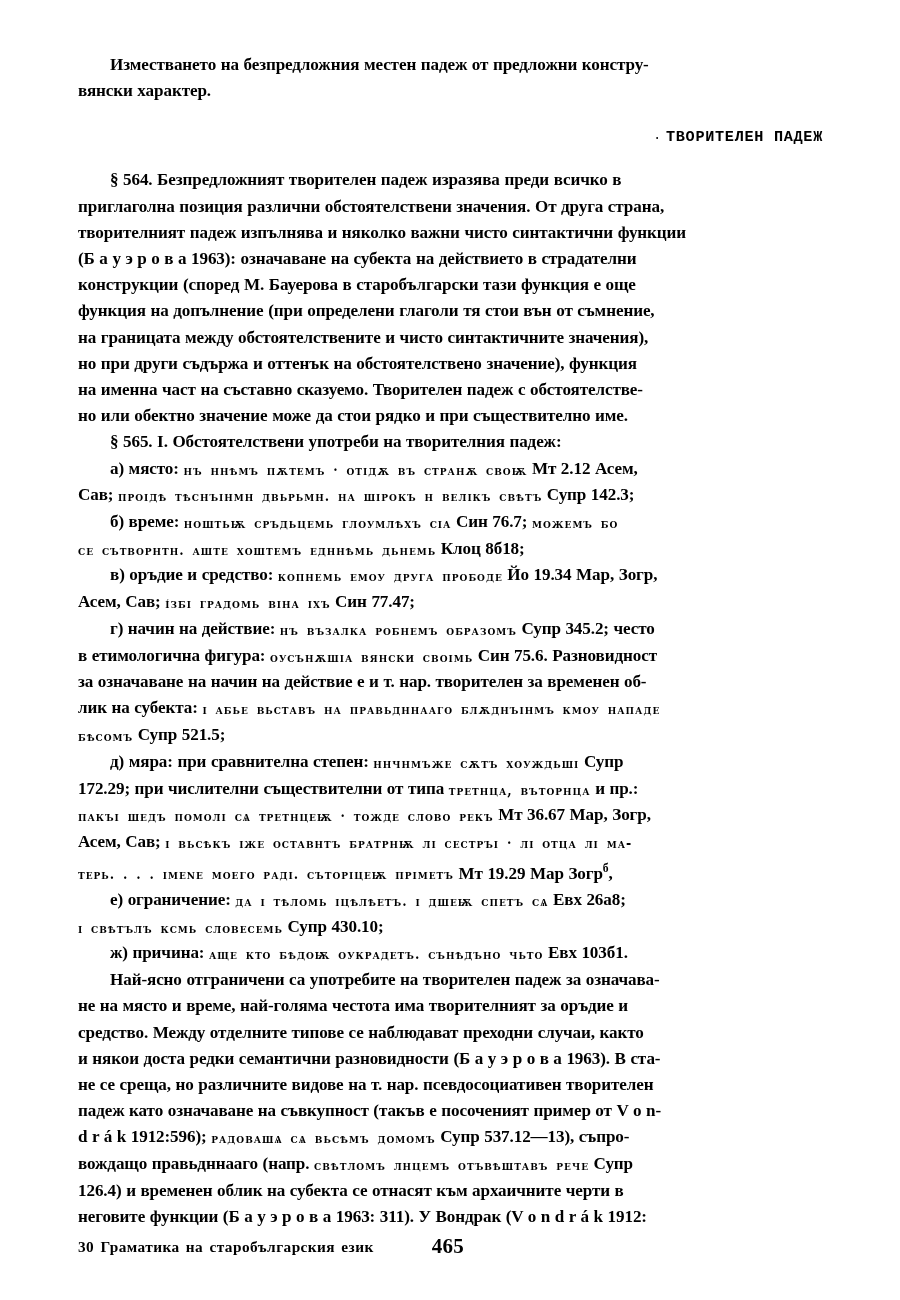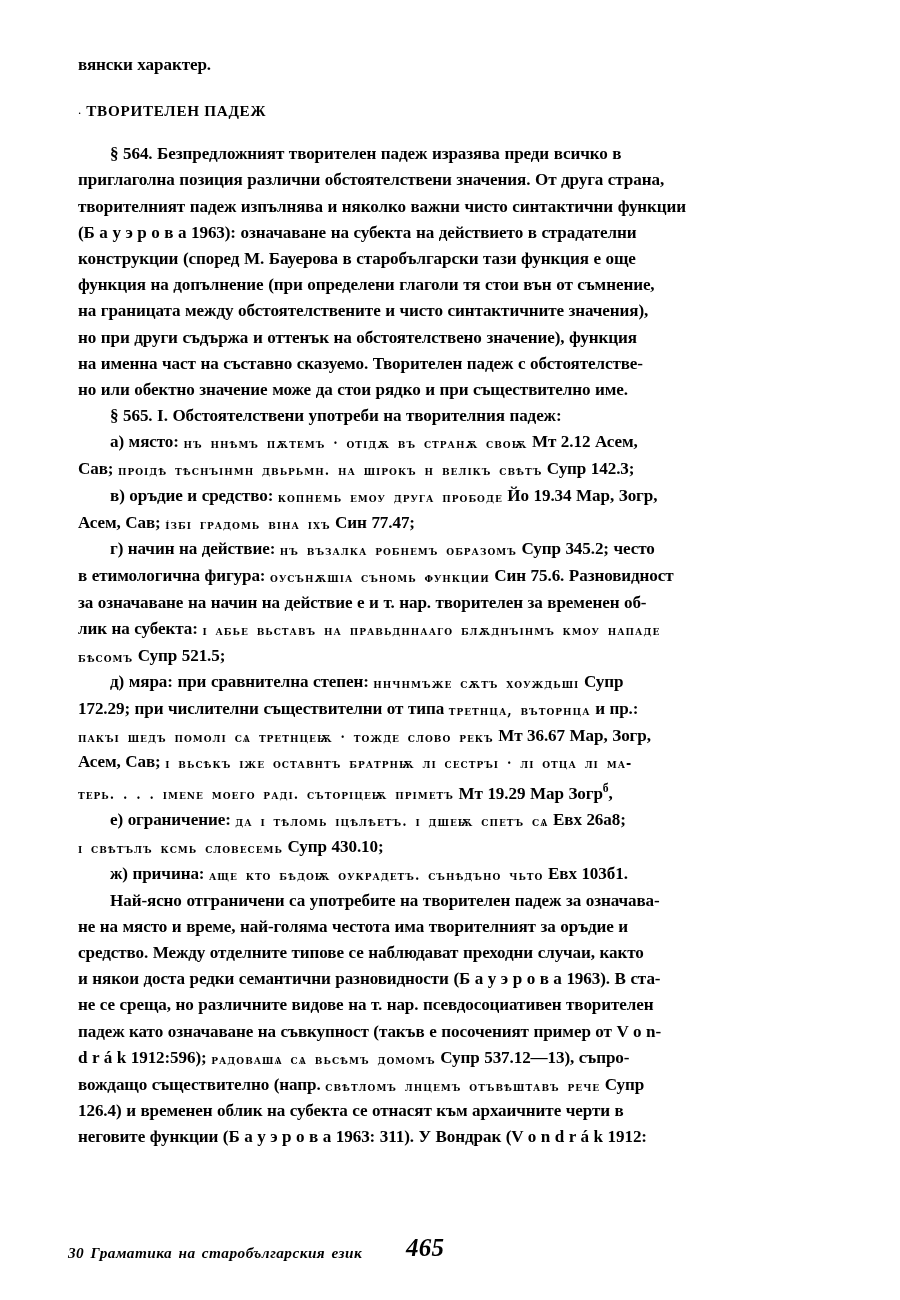--- a/index.html
+++ b/index.html
@@ -36,25 +36,25 @@
     text-align: justify;
     text-justify: inter-word;
     margin: 0;
     letter-spacing: -0.1px;
     word-spacing: 0.4px;
   }
   .para.indent { text-indent: 32px; }
   .para.hang { text-indent: 0; }
 
   .sect-title {
-    font-family: Liberation Serif, serif;
+    font-family: Liberation Mono, monospace;
     font-size: 15.2px;
     font-weight: 700;
     letter-spacing: 0.7px;
-    text-align: left;
+    text-align: right;
     margin: 0;
   }
   .sect-title .pre-dot {
     font-weight: 400;
     letter-spacing: 0;
     margin-right: 5px;
     font-size: 13px;
     vertical-align: 2px;
   }
 
@@ -75,51 +75,51 @@
   }
   sup.idx {
     font-size: 0.68em;
     vertical-align: super;
     font-weight: 700;
   }
 
   
   #footer {
     position: absolute;
-    left: 68px;
+    left: 78px;
     top: 1234px;
     width: 745px;
     display: flex;
-    align-items: flex-end;
-    font-style: italic;
+    align-items: center;
   }
   #running-foot {
     font-family: "Liberation Serif", "DejaVu Serif", serif;
     font-size: 15.3px;
     font-weight: 700;
     letter-spacing: 0.45px;
     word-spacing: 2px;
     white-space: nowrap;
   }
   #folio {
     font-family: "Liberation Serif", "DejaVu Serif", serif;
-    font-size: 25px;
+    font-size: 21px;
     font-weight: 700;
     letter-spacing: 0.2px;
-    margin-left: 44px;
+    margin-left: 58px;
   }
 </style>
 </head>
 <body>
 
 <div id="page">
 
   <div id="content">
 
     <div>
+      <p class="para indent"><span>Изместването на безпредложния местен падеж от предложни  констру-</span></p>
       <p class="para hang"><span>вянски характер.</span></p>
     </div>
 
     <div class="gap-title-above"></div>
 
     <p class="sect-title">
       <span class="pre-dot">.</span><span>ТВОРИТЕЛЕН ПАДЕЖ</span>
     </p>
 
     <div class="gap-title-below"></div>
@@ -139,29 +139,33 @@
 
     <div>
       <p class="para indent"><span>§ 565. I. Обстоятелствени употреби на творителния падеж:</span></p>
     </div>
 
     <div>
       <p class="para indent"><span>а) място: </span><span class="ocs">нъ ннѣмъ пѫтемъ · отıдѫ въ странѫ своѭ</span><span> Мт 2.12 Асем,</span></p>
       <p class="para hang"><span>Сав; </span><span class="ocs">проıдѣ тѣснъıнмн двьрьмн. на шıрокъ н велıкъ свѣтъ</span><span> Супр 142.3;</span></p>
     </div>
 
+    <div>
+      <p class="para indent"><span>б) време: </span><span class="ocs">ноштьѭ сръдьцемь глоумлѣхъ сıа</span><span> Син 76.7; </span><span class="ocs">можемъ бо</span></p>
+      <p class="para hang"><span class="ocs">се сътворнтн. аште хоштемъ едннѣмь дьнемь</span><span> Клоц 8б18;</span></p>
+    </div>
 
     <div>
       <p class="para indent"><span>в) оръдие и средство: </span><span class="ocs">копнемь емоу друга прободе</span><span> Йо 19.34 Мар, Зогр,</span></p>
       <p class="para hang"><span>Асем, Сав; </span><span class="ocs">ı́збı градомь вıна ıхъ</span><span> Син 77.47;</span></p>
     </div>
 
     <div>
       <p class="para indent"><span>г) начин на действие: </span><span class="ocs">нъ възалка робнемъ образомъ</span><span> Супр 345.2; често</span></p>
-      <p class="para hang"><span>в етимологична фигура: </span><span class="ocs">оусънѫшıа съномь функции</span><span> Син 75.6. Разновидност</span></p>
+      <p class="para hang"><span>в етимологична фигура: </span><span class="ocs">оусънѫшıа вянски своımь</span><span> Син 75.6. Разновидност</span></p>
       <p class="para hang"><span>за означаване на начин на действие е и т. нар. творителен за временен об-</span></p>
       <p class="para hang"><span>лик на субекта: </span><span class="ocs">ı абье вьставъ на правьдннааго блѫднъıнмъ кмоу нападе</span></p>
       <p class="para hang"><span class="ocs">бѣсомъ</span><span> Супр 521.5;</span></p>
     </div>
 
     <div>
       <p class="para indent"><span>д) мяра: при сравнителна степен: </span><span class="ocs">ннчнмъже сѫтъ хоуждьшı</span><span> Супр</span></p>
       <p class="para hang"><span>172.29; при числителни съществителни от типа </span><span class="ocs">третнца, въторнца</span><span> и пр.:</span></p>
       <p class="para hang"><span class="ocs">пакъı шедъ помолı сѧ третнцеѭ · тожде слово рекъ</span><span> Мт 36.67 Мар, Зогр,</span></p>
       <p class="para hang"><span>Асем, Сав; </span><span class="ocs">ı вьсѣкъ ıже оставнтъ братрнѭ лı сестръı · лı отца лı ма-</span></p>
@@ -178,21 +182,21 @@
     </div>
 
     <div>
       <p class="para indent"><span>Най-ясно отграничени са употребите на творителен падеж за означава-</span></p>
       <p class="para hang"><span>не на място и време, най-голяма честота има творителният за оръдие и</span></p>
       <p class="para hang"><span>средство. Между отделните типове се наблюдават преходни случаи, както</span></p>
       <p class="para hang"><span>и някои доста редки семантични разновидности (Б а у э р о в а 1963). В ста-</span></p>
       <p class="para hang"><span>не се среща, но различните видове на т. нар. псевдосоциативен творителен</span></p>
       <p class="para hang"><span>падеж като означаване на съвкупност (такъв е посоченият пример от V o n-</span></p>
       <p class="para hang"><span>d r á k 1912:596); </span><span class="ocs">радовашѧ сѧ вьсѣмъ домомъ</span><span> Супр 537.12—13), съпро-</span></p>
-      <p class="para hang"><span>вождащо съществително (напр. </span><span class="ocs">свѣтломъ лнцемъ отъвѣштавъ рече</span><span> Супр</span></p>
+      <p class="para hang"><span>вождащо правьдннааго (напр. </span><span class="ocs">свѣтломъ лнцемъ отъвѣштавъ рече</span><span> Супр</span></p>
       <p class="para hang"><span>126.4) и временен облик на субекта се отнасят към архаичните черти в</span></p>
       <p class="para hang"><span>неговите функции (Б а у э р о в а 1963: 311). У Вондрак (V o n d r á k 1912:</span></p>
     </div>
 
   </div>
 
   <div id="footer">
     <span id="running-foot">30 Граматика на старобългарския език</span>
     <span id="folio">465</span>
   </div>

